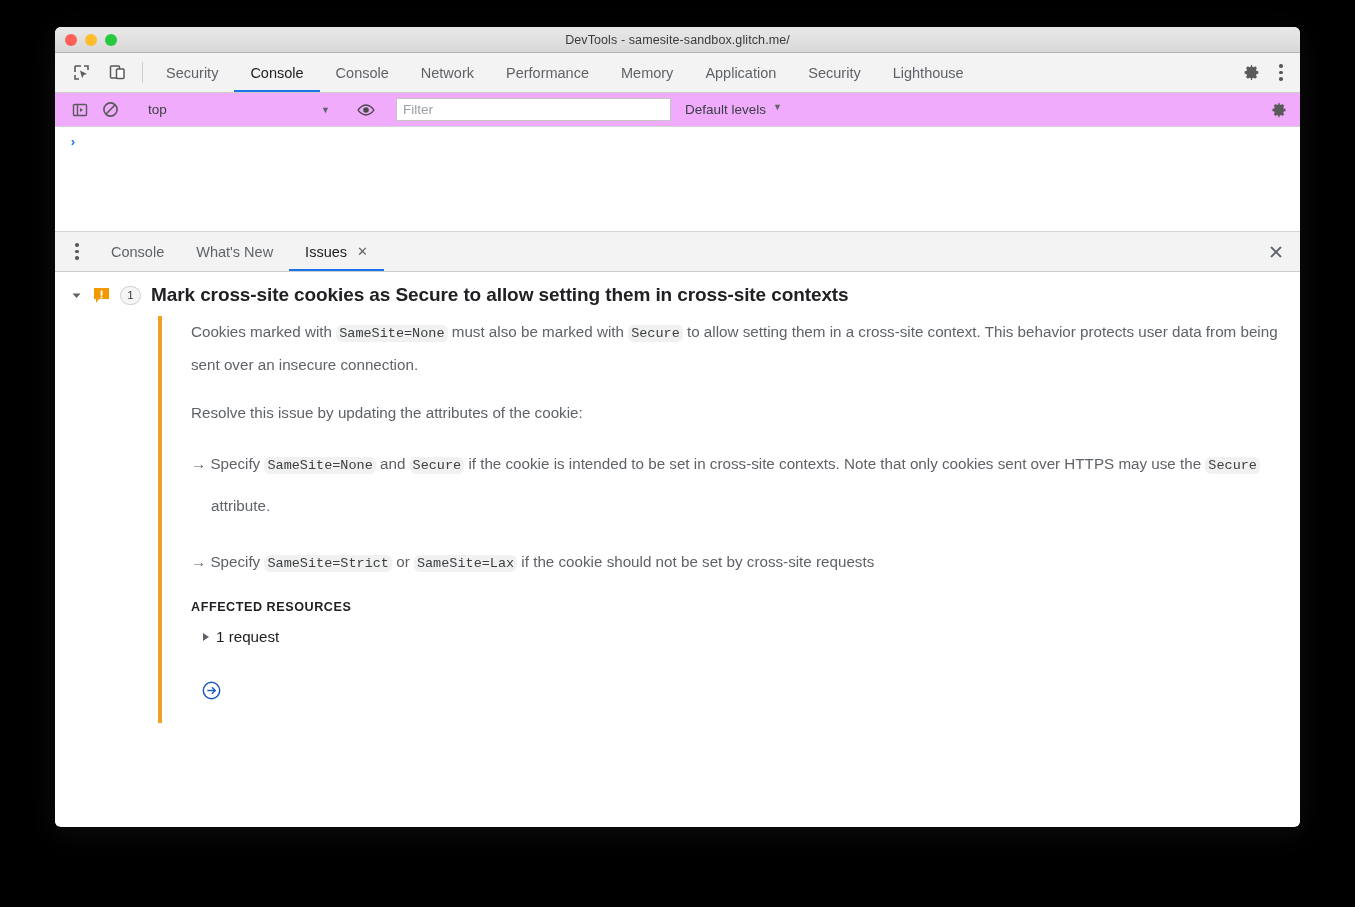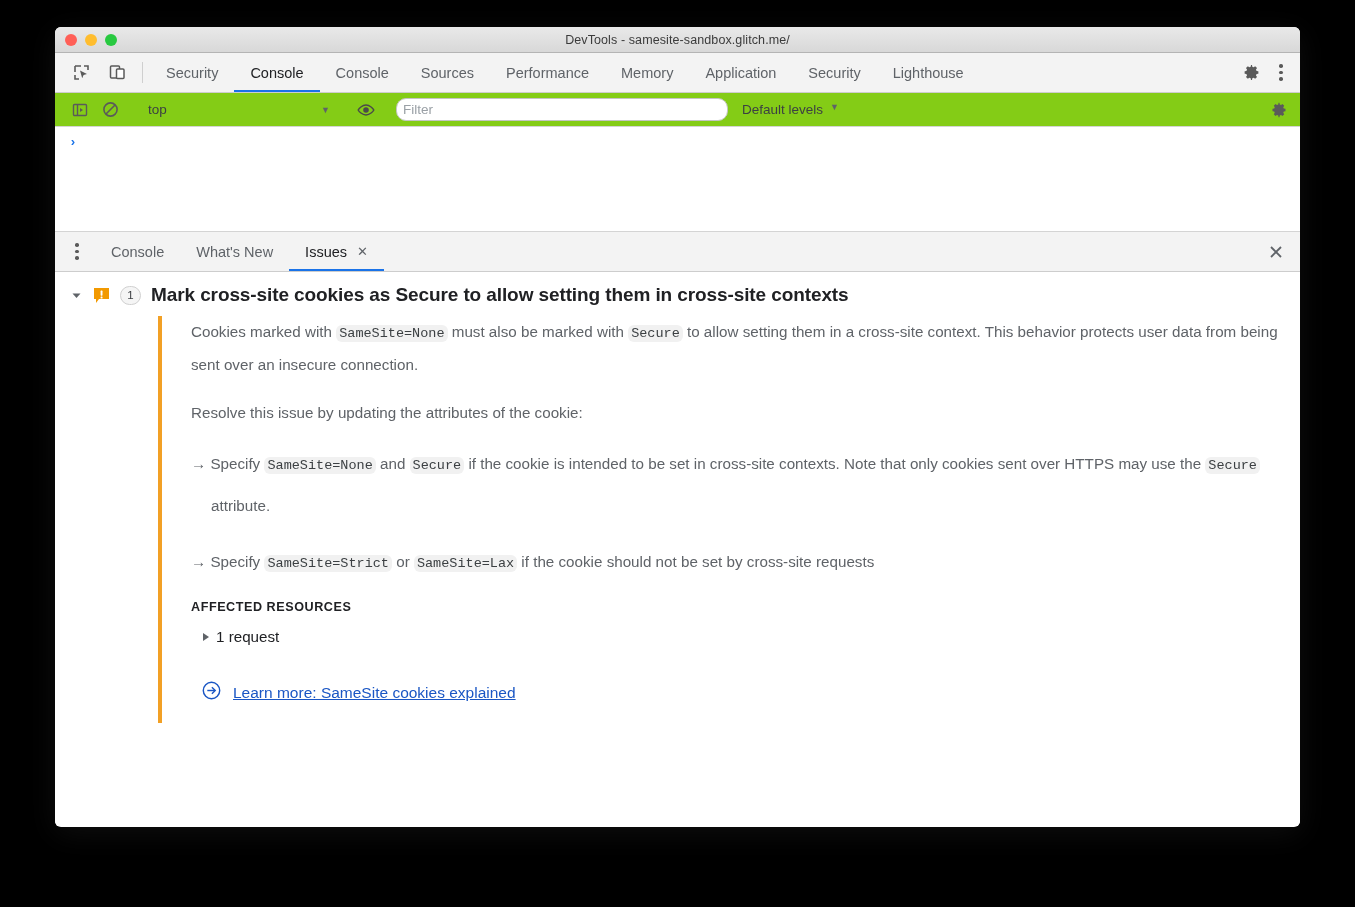--- a/index.html
+++ b/index.html
@@ -116,21 +116,21 @@
     width: 26px;
     display:flex; align-items:center; justify-content:center;
     color: #5a5a5a;
   }
   .kebab-dots { display:flex; flex-direction:column; gap:3px; align-items:center; }
   .kebab-dots i { width:3.5px; height:3.5px; border-radius:50%; background:#5a5a5a; display:block; }
 
   
   .filterbar {
     height: 34px;
-    background: #84cc16;
+    background: #f0abfc;
     border-bottom: 1px solid #d4d4d4;
     display: flex;
     align-items: center;
     padding: 0 6px 0 10px;
   }
   .fb-icon {
     width: 30px; height: 24px;
     display:flex; align-items:center; justify-content:center;
     color:#5a5a5a;
   }
@@ -138,25 +138,25 @@
     display: flex;
     align-items: center;
     justify-content: space-between;
     width: 196px;
     font-size: 13.5px;
     color: #3c4043;
     padding: 0 6px 0 8px;
   }
   .caret { font-size: 9px; color:#5f6368; }
   .filter-input {
-    width: 332px;
+    width: 275px;
     height: 23px;
     border: 1px solid #c4c4c4;
     background: #ffffff;
-    border-radius: 10px;
+    border-radius: 0;
     font-size: 13.5px;
     color: #3c4043;
     padding: 0 6px;
     font-family: "Liberation Sans", sans-serif;
     outline: none;
   }
   .filter-input::placeholder { color: #9aa0a6; }
   .levels {
     display:flex; align-items:flex-start; gap:7px;
     font-size: 13.5px;
@@ -364,21 +364,21 @@
         <svg width="17" height="17" viewBox="0 0 17 17" aria-hidden="true">
           <rect x="1.5" y="2" width="9" height="12" rx="1" stroke="#5a5a5a" stroke-width="1.5" fill="none"></rect>
           <rect x="7.5" y="5" width="7.5" height="9.5" rx="1" stroke="#5a5a5a" stroke-width="1.5" fill="#fff"></rect>
         </svg>
       </div>
       <div class="vdiv"></div>
 
       <div class="maintab">Security</div>
       <div class="maintab active">Console</div>
       <div class="maintab">Console</div>
-      <div class="maintab">Sources</div>
+      <div class="maintab">Network</div>
       <div class="maintab">Performance</div>
       <div class="maintab">Memory</div>
       <div class="maintab">Application</div>
       <div class="maintab">Security</div>
       <div class="maintab">Lighthouse</div>
 
       <div class="maintabs-right">
         <div class="vdiv"></div>
         <div class="gear">
           <svg width="19" height="19" viewBox="0 0 20 20" aria-hidden="true">
@@ -512,20 +512,19 @@
         </div>
 
         <div class="learn-row">
           <span>
             <svg width="21" height="21" viewBox="0 0 22 22" aria-hidden="true">
               <circle cx="11" cy="11" r="8.6" fill="none" stroke="#1a56c4" stroke-width="1.5"></circle>
               <line x1="6.6" y1="11" x2="14.6" y2="11" stroke="#1a56c4" stroke-width="1.5"></line>
               <path d="M11.4 7.6 L14.9 11 L11.4 14.4" fill="none" stroke="#1a56c4" stroke-width="1.5"></path>
             </svg>
           </span>
-          <a class="learn-link" href="#">Learn more: SameSite cookies explained</a>
         </div>
 
       </div>
     </div>
 
   </div>
 </div>
 
 </body></html>

